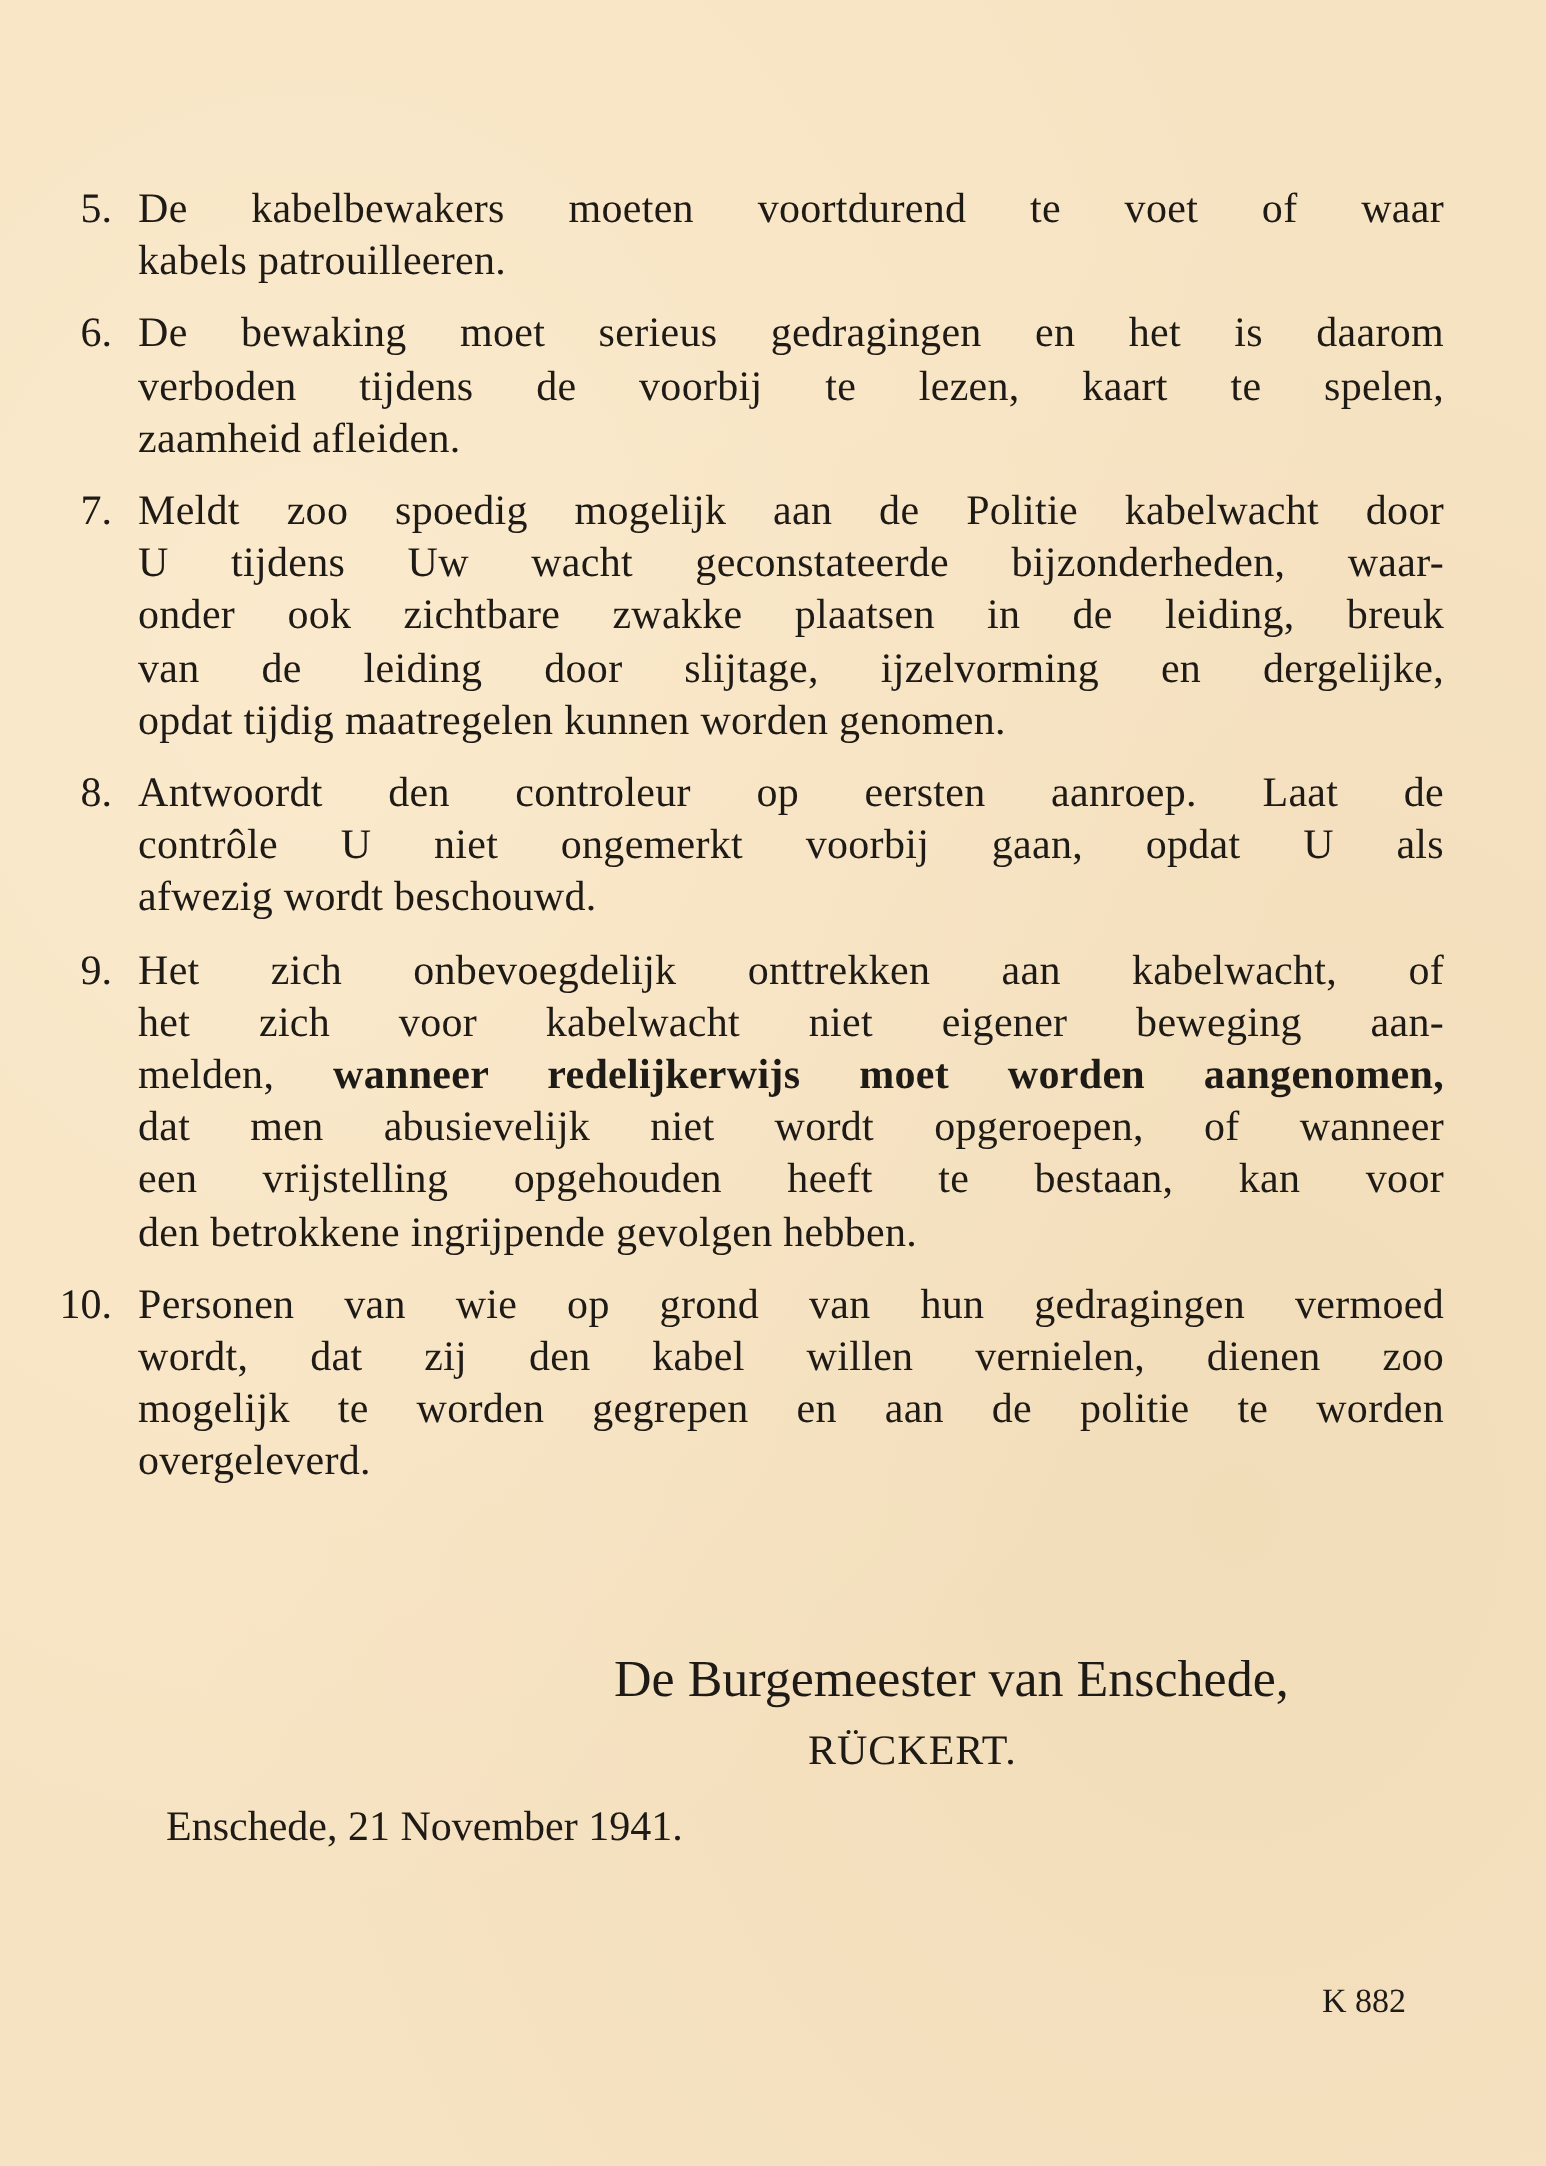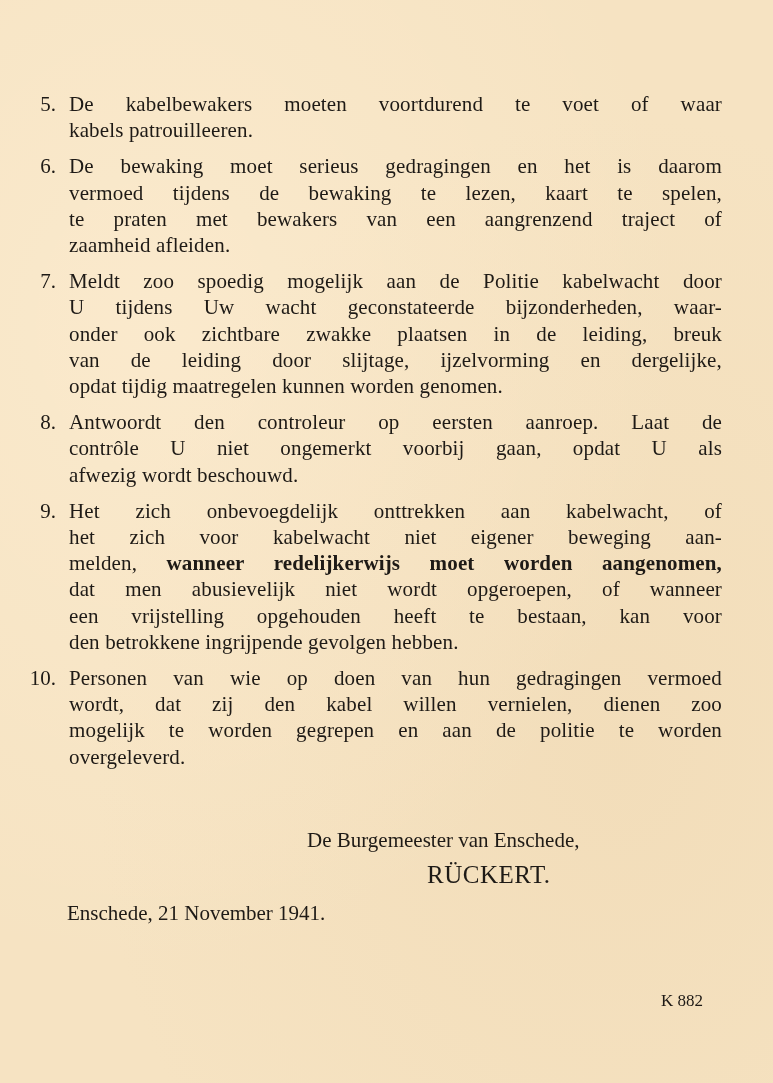--- a/index.html
+++ b/index.html
@@ -25,28 +25,28 @@
       font-size: 21px; line-height: 26.2px;
       text-align: justify; text-align-last: left;
       letter-spacing: 0.15px;
       hyphens: manual;
     }
     .line { display: block; text-align: justify; text-align-last: justify; }
     .line.last { text-align-last: left; }
     b { font-weight: bold; }
     .signature-title {
       position: absolute; left: 307px; top: 827px;
-      font-size: 21px; line-height: 26px;
+      font-size: 26px; line-height: 26px;
     }
     .signature-name {
-      position: absolute; left: 427px; top: 862px;
-      font-size: 25px; line-height: 26px; letter-spacing: 0.5px; text-align: center;
+      position: absolute; left: 404px; top: 862px;
+      font-size: 21px; line-height: 26px; letter-spacing: 0.5px; text-align: center;
     }
     .date-line {
-      position: absolute; left: 67px; top: 900px;
+      position: absolute; left: 83px; top: 900px;
       font-size: 21px; line-height: 26px;
     }
     .doc-code {
       position: absolute; left: 661px; top: 990px;
       font-size: 17px; line-height: 22px; font-weight: normal;
     }
   </style>
 </head>
 <body>
 
@@ -58,22 +58,21 @@
       <div class="text">
         <span class="line">De kabelbewakers moeten voortdurend te voet of waar</span>
         <span class="line last">kabels patrouilleeren.</span>
       </div>
     </div>
 
     <div class="item">
       <span class="num">6.</span>
       <div class="text">
         <span class="line">De bewaking moet serieus gedragingen en het is daarom</span>
-        <span class="line">vermoed tijdens de bewaking te lezen, kaart te spelen,</span>
-        <span class="line">te praten met bewakers van een aangrenzend traject of</span>
+        <span class="line">verboden tijdens de voorbij te lezen, kaart te spelen,</span>
         <span class="line last">zaamheid afleiden.</span>
       </div>
     </div>
 
     <div class="item">
       <span class="num">7.</span>
       <div class="text">
         <span class="line">Meldt zoo spoedig mogelijk aan de Politie kabelwacht door</span>
         <span class="line">U tijdens Uw wacht geconstateerde bijzonderheden, waar-</span>
         <span class="line">onder ook zichtbare zwakke plaatsen in de leiding, breuk</span>
@@ -99,21 +98,21 @@
         <span class="line"><span>melden, </span><b>wanneer redelijkerwijs moet worden aangenomen,</b></span>
         <span class="line">dat men abusievelijk niet wordt opgeroepen, of wanneer</span>
         <span class="line">een vrijstelling opgehouden heeft te bestaan, kan voor</span>
         <span class="line last">den betrokkene ingrijpende gevolgen hebben.</span>
       </div>
     </div>
 
     <div class="item">
       <span class="num">10.</span>
       <div class="text">
-        <span class="line">Personen van wie op doen van hun gedragingen vermoed</span>
+        <span class="line">Personen van wie op grond van hun gedragingen vermoed</span>
         <span class="line">wordt, dat zij den kabel willen vernielen, dienen zoo</span>
         <span class="line">mogelijk te worden gegrepen en aan de politie te worden</span>
         <span class="line last">overgeleverd.</span>
       </div>
     </div>
 
   </div>
 
   <div class="signature-title">De Burgemeester van Enschede,</div>
   <div class="signature-name">RÜCKERT.</div>

